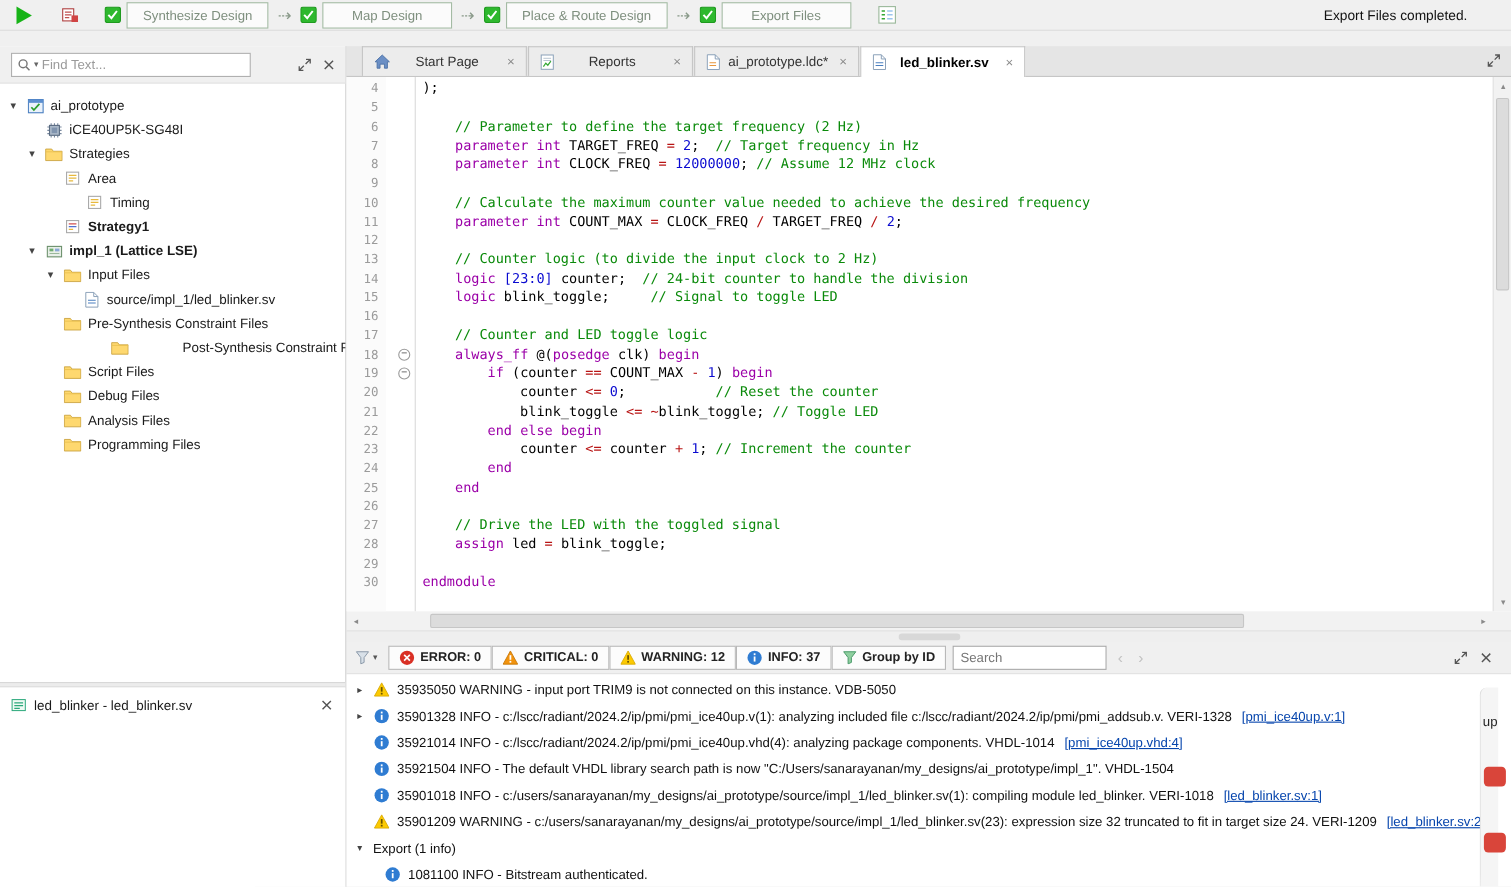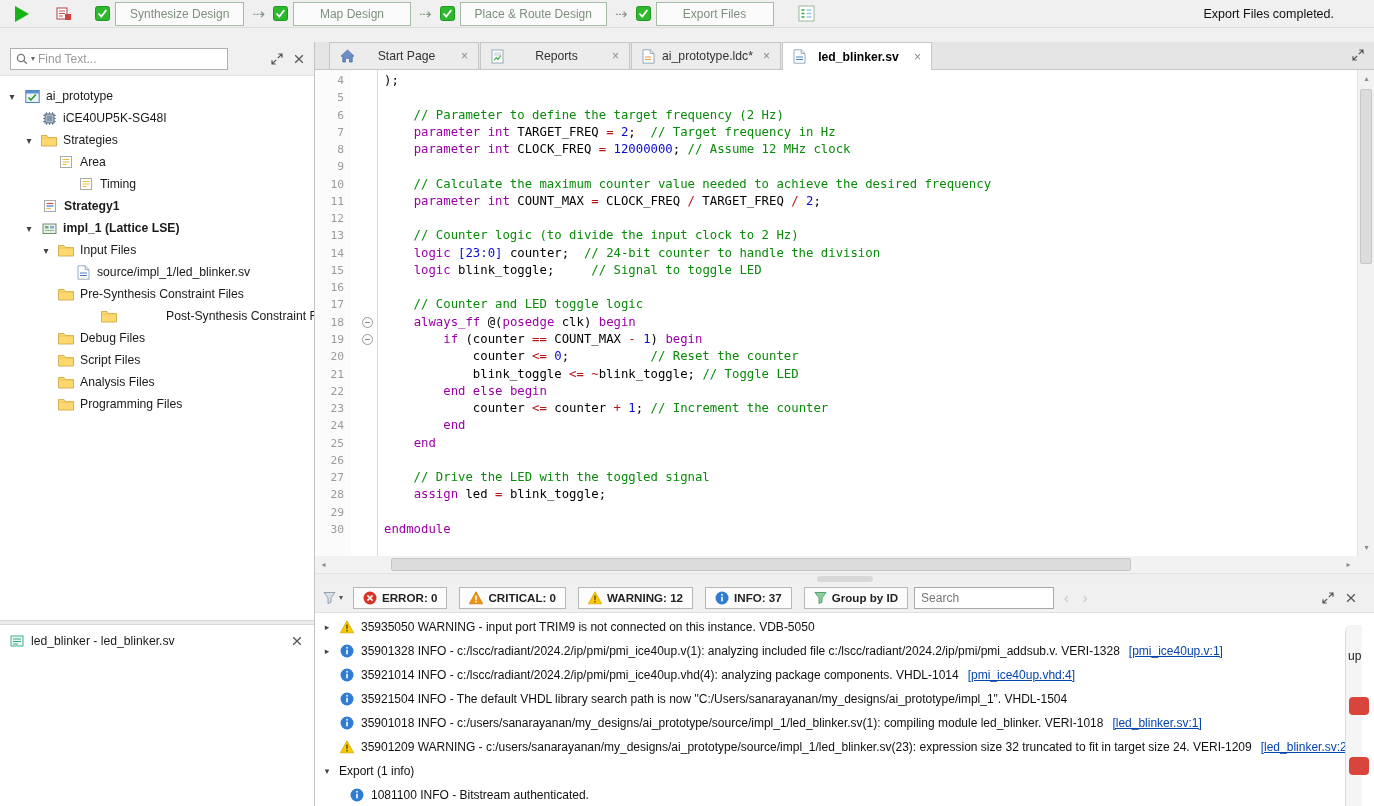--- a/index.html
+++ b/index.html
@@ -235,21 +235,21 @@
         <div class="tree-row" style="padding-left: 60px;">
           <span class="tree-arrow"></span>
           <span class="tree-icon">
             <svg width="14" height="14" viewBox="0 0 14 14">
               <rect x="1.5" y="1.5" width="11" height="11" fill="#fff" stroke="#aaa"></rect>
               <path d="M3.5 4.5h7M3.5 7h7M3.5 9.5h4" stroke="#e8b93c" stroke-width="1.2"></path>
             </svg>
           </span>
           <span class="tree-label">Timing</span>
         </div>
-        <div class="tree-row" style="padding-left: 24px;">
+        <div class="tree-row" style="padding-left: 40px;">
           <span class="tree-arrow"></span>
           <span class="tree-icon">
             <svg width="14" height="14" viewBox="0 0 14 14">
               <rect x="1.5" y="1.5" width="11" height="11" fill="#fff" stroke="#aaa"></rect>
               <path d="M3.5 4.5h7" stroke="#d05050" stroke-width="1.2"></path>
               <path d="M3.5 7h7" stroke="#5070d0" stroke-width="1.2"></path>
               <path d="M3.5 9.5h4" stroke="#e8b93c" stroke-width="1.2"></path>
             </svg>
           </span>
           <span class="tree-label bold">Strategy1</span>
@@ -308,31 +308,31 @@
           <span class="tree-label">Post-Synthesis Constraint Files</span>
         </div>
         <div class="tree-row" style="padding-left: 40px;">
           <span class="tree-arrow"></span>
           <span class="tree-icon">
             <svg width="16" height="13" viewBox="0 0 16 13">
               <path d="M0.5 1.5h5.5l1.5 2h8v8.5H0.5z" fill="#fed86f" stroke="#c9a23d" stroke-width="0.8"></path>
               <path d="M0.5 4h15" stroke="#e9c050" stroke-width="0.8"></path>
             </svg>
           </span>
-          <span class="tree-label">Debug Files</span>
+          <span class="tree-label">Script Files</span>
         </div>
         <div class="tree-row" style="padding-left: 40px;">
           <span class="tree-arrow"></span>
           <span class="tree-icon">
             <svg width="16" height="13" viewBox="0 0 16 13">
               <path d="M0.5 1.5h5.5l1.5 2h8v8.5H0.5z" fill="#fed86f" stroke="#c9a23d" stroke-width="0.8"></path>
               <path d="M0.5 4h15" stroke="#e9c050" stroke-width="0.8"></path>
             </svg>
           </span>
-          <span class="tree-label">Script Files</span>
+          <span class="tree-label">Debug Files</span>
         </div>
         <div class="tree-row" style="padding-left: 40px;">
           <span class="tree-arrow"></span>
           <span class="tree-icon">
             <svg width="16" height="13" viewBox="0 0 16 13">
               <path d="M0.5 1.5h5.5l1.5 2h8v8.5H0.5z" fill="#fed86f" stroke="#c9a23d" stroke-width="0.8"></path>
               <path d="M0.5 4h15" stroke="#e9c050" stroke-width="0.8"></path>
             </svg>
           </span>
           <span class="tree-label">Analysis Files</span>
@@ -583,21 +583,21 @@
 
     <div class="console-toolbar">
       <div class="funnel-wrap">
         <span class="icon-btn">
             <svg width="13" height="13" viewBox="0 0 13 13">
               <path d="M1 1.5h11L8 6.8v4.4l-3 1.3V6.8z" fill="#d8e0e8" stroke="#8a98a8" stroke-width="0.9"></path>
             </svg>
           </span>
         <span class="caret-sm">▾</span>
       </div>
-      <div id="filters" class="flow" style="gap:12px;align-items:center;">
+      <div id="filters" class="flow" style="gap:0;align-items:center;">
           <button class="console-btn">
             <span class="icon-btn">
               <svg width="14" height="14" viewBox="0 0 14 14">
                 <circle cx="7" cy="7" r="6.5" fill="#d93025"></circle>
                 <path d="M4.4 4.4l5.2 5.2M9.6 4.4L4.4 9.6" stroke="#fff" stroke-width="1.5"></path>
               </svg>
             </span>
             <span>ERROR: 0</span>
           </button>
           <button class="console-btn">

